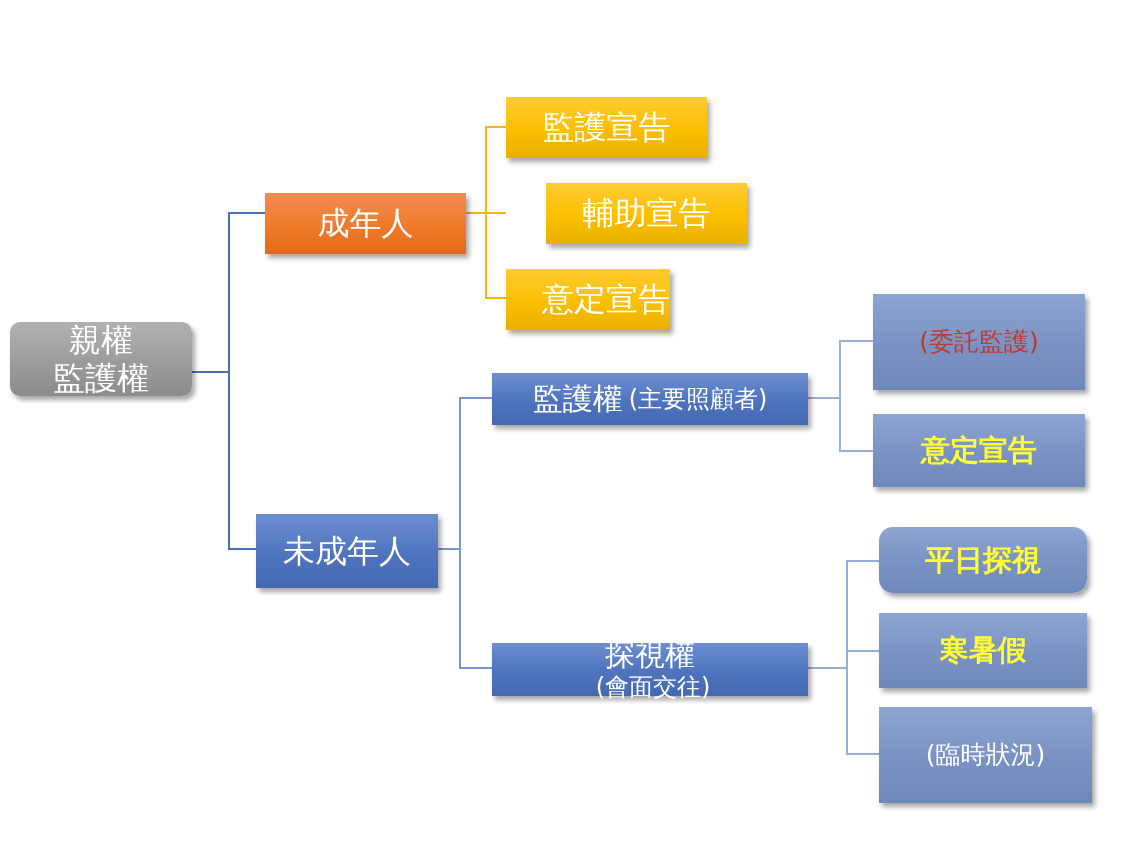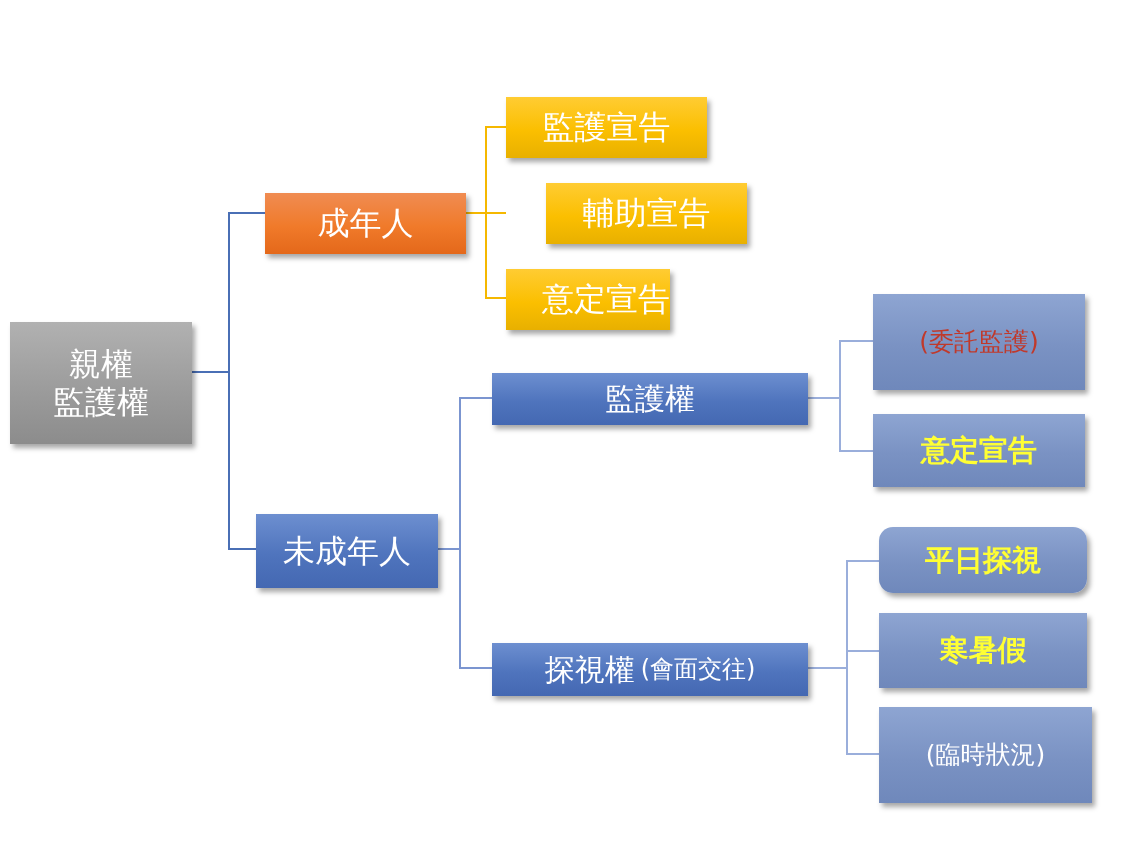--- a/index.html
+++ b/index.html
@@ -51,21 +51,21 @@
   </g>
 
   <g stroke="#9aaedb" stroke-width="2" fill="none">
     <path d="M808 668 H847"></path>
     <path d="M847 668 V561 H879"></path>
     <path d="M847 668 V651 H879"></path>
     <path d="M847 668 V754 H879"></path>
   </g>
 </svg>
 
-<div class="box gray t-big" style="left:10px;top:322px;width:182px;height:122px;">
+<div class="box gray t-big" style="left:10px;top:322px;width:182px;height:74px;border-radius:10px;">
   <span>親權</span>
   <span>監護權</span>
 </div>
 
 <div class="box orange t-big" style="left:265px;top:193px;width:201px;height:61px;">
   <span>成年人</span>
 </div>
 
 <div class="box yellow t-big" style="left:506px;top:97px;width:201px;height:61px;text-align:right;">
   <span>監護宣告</span>
@@ -76,23 +76,24 @@
 <div class="box yellow t-big" style="left:506px;top:269px;width:164px;height:61px;align-items:flex-end;">
   <span>意定宣告</span>
 </div>
 
 <div class="box blue t-big" style="left:256px;top:514px;width:182px;height:74px;">
   <span>未成年人</span>
 </div>
 
 <div class="box blue" style="left:492px;top:373px;width:316px;height:52px;flex-direction:row;">
   <span class="t-mid">監護權</span>
+  <span class="t-small" style="margin-left:6px;">(主要照顧者)</span>
 </div>
 
-<div class="box blue" style="left:492px;top:643px;width:316px;height:53px;flex-direction:row;align-items:center;">
+<div class="box blue" style="left:492px;top:643px;width:316px;height:53px;flex-direction:column;align-items:center;">
   <span class="t-mid">探視權</span>
   <span class="t-small" style="margin-left:6px;">(會面交往)</span>
 </div>
 
 <div class="box lblue" style="left:873px;top:294px;width:212px;height:96px;">
   <span class="red-text">(委託監護)</span>
 </div>
 <div class="box lblue" style="left:873px;top:414px;width:212px;height:73px;">
   <span class="yellow-text">意定宣告</span>
 </div>

